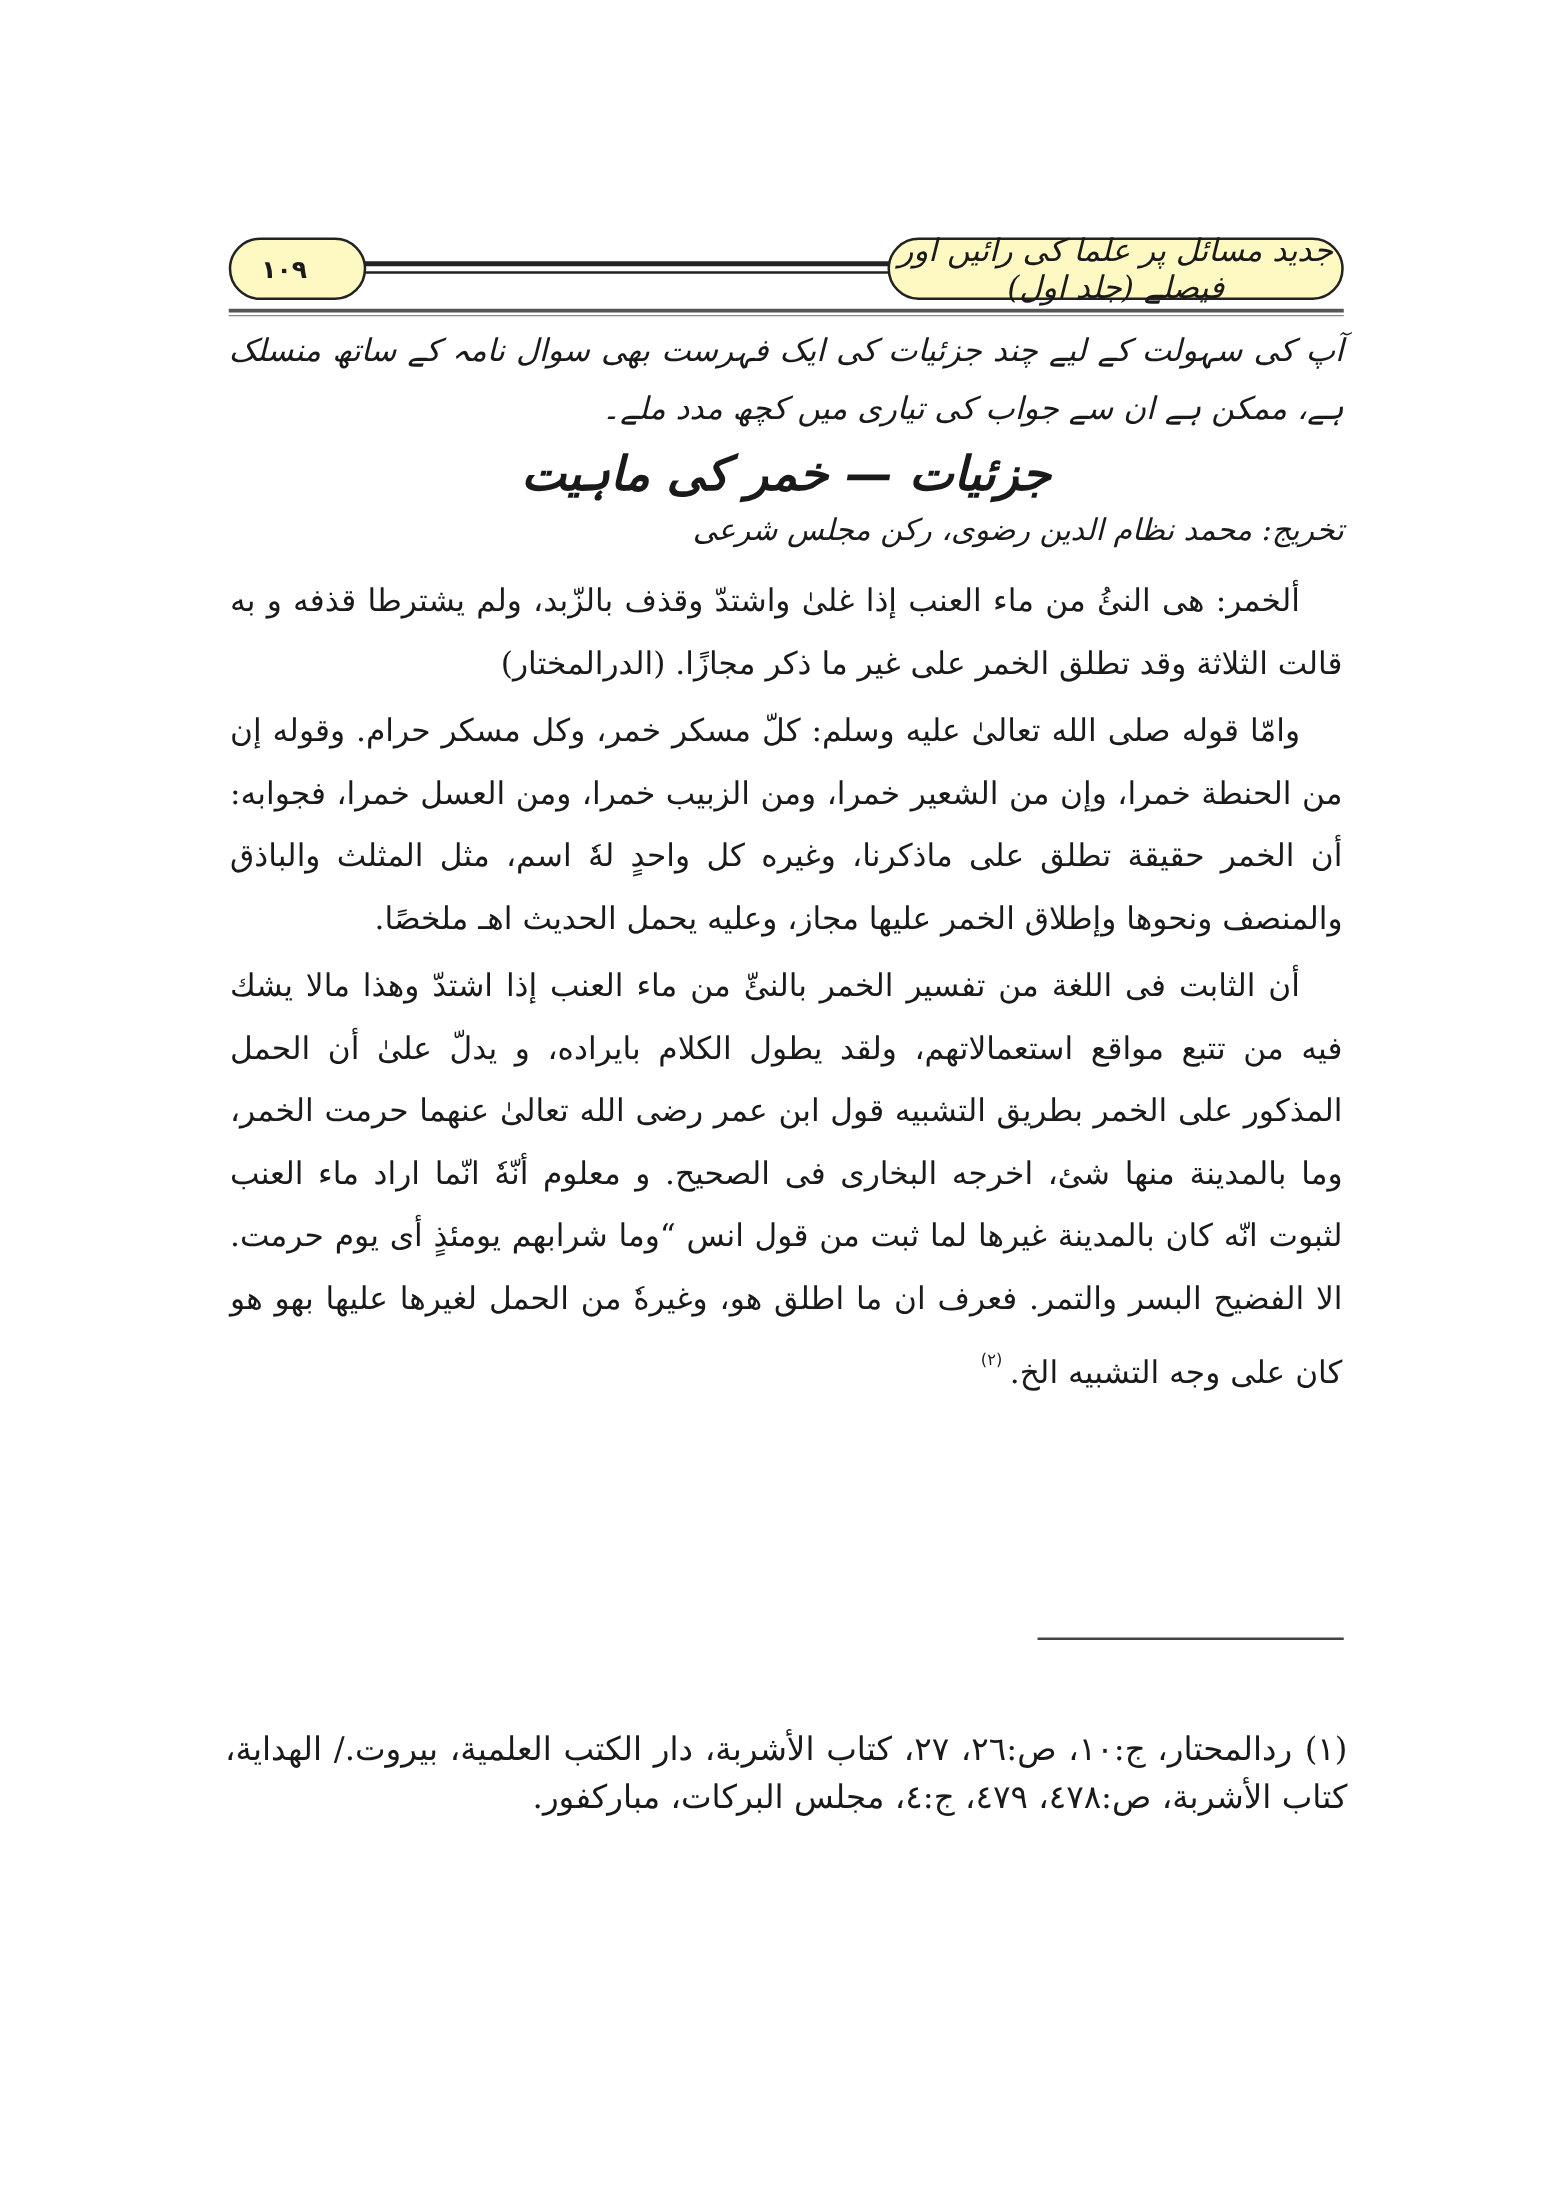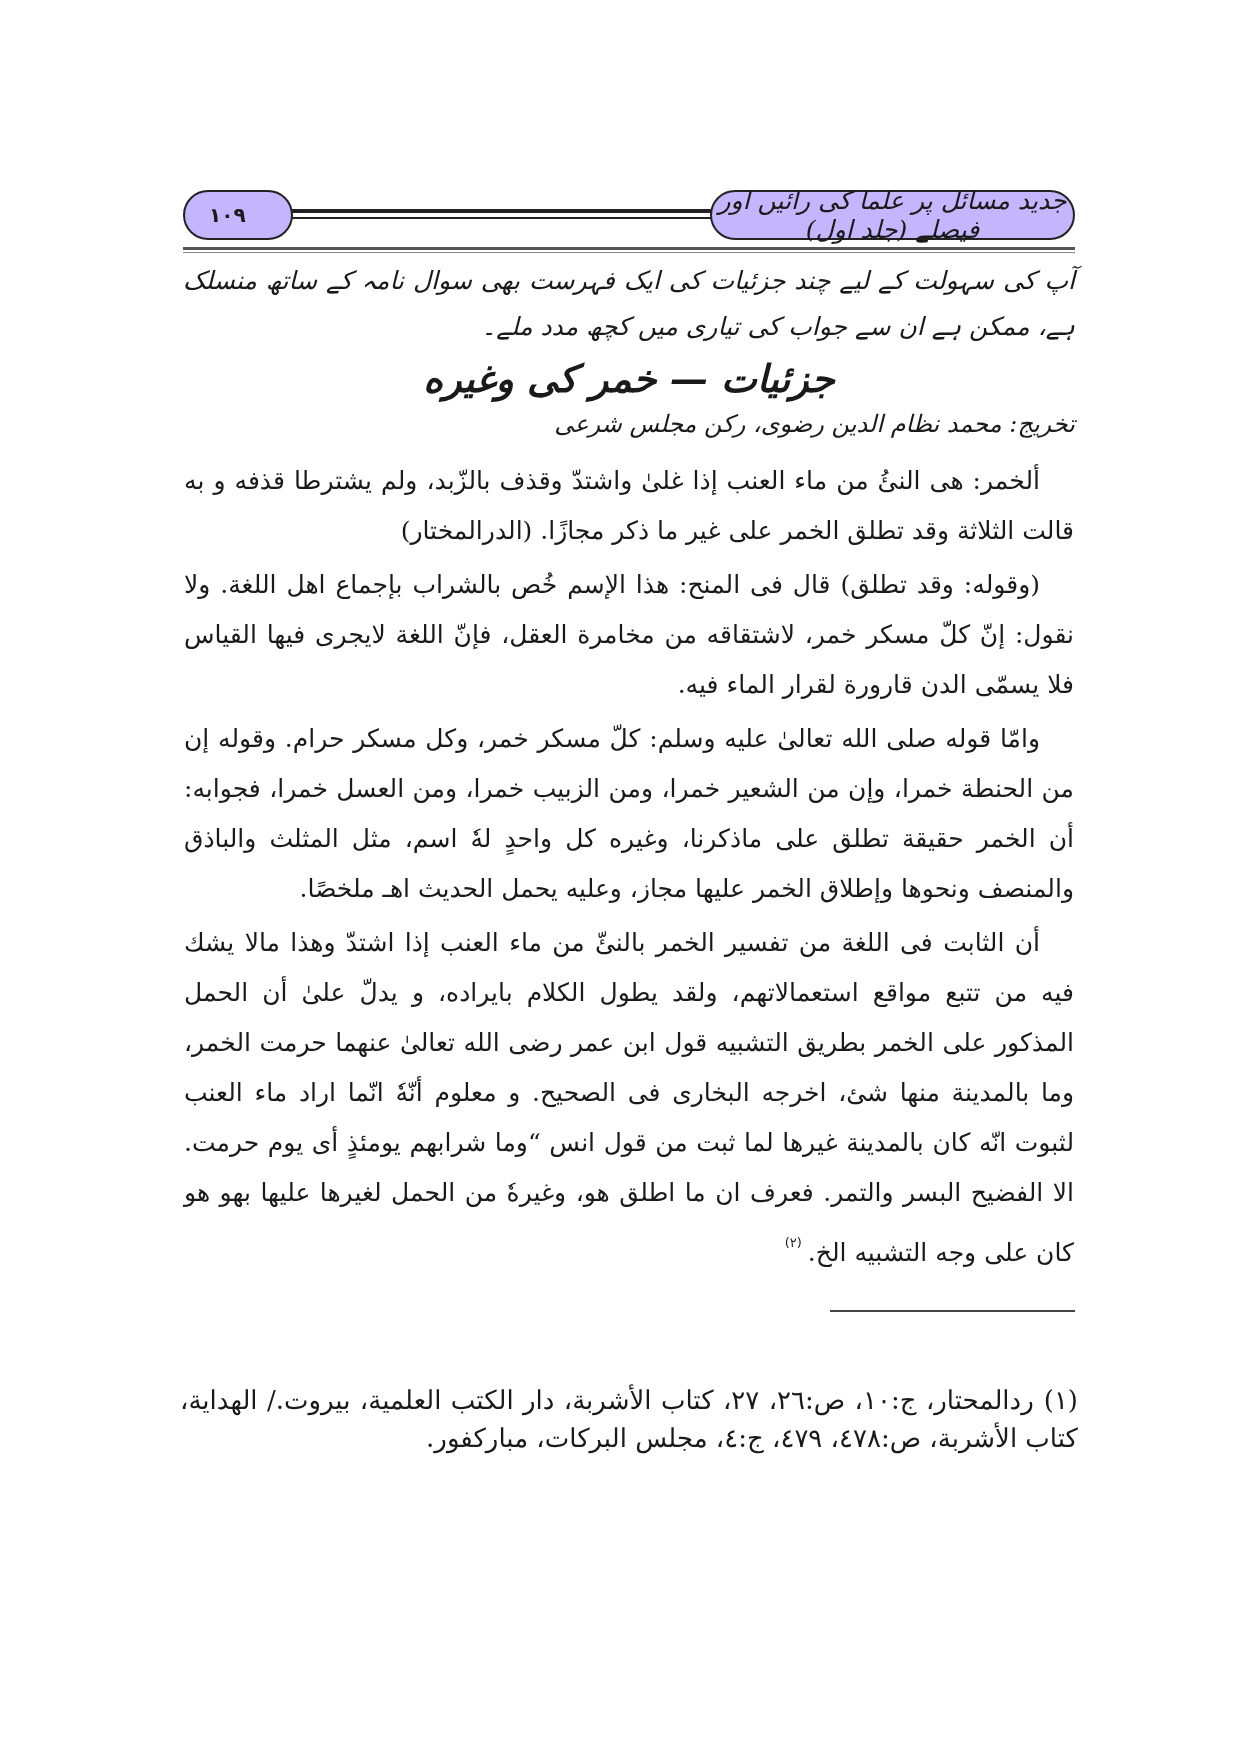--- a/index.html
+++ b/index.html
@@ -1,21 +1,21 @@
 <!DOCTYPE html>
 <html><head>
   <meta charset="utf-8">
   <style>
     html, body { margin: 0; padding: 0; background: #ffffff; }
     body { width: 1240px; height: 1754px; position: relative; overflow: hidden; color: #1a1a1a; }
     .page { position: absolute; left: 0; top: 0; width: 1240px; height: 1754px; }
 
     
     .hdr { position: absolute; left: 183px; top: 190px; width: 892px; height: 56px; }
-    .pill { position: absolute; top: 0; height: 50px; border: 2.5px solid #222; border-radius: 26px; background: #c4b5fd; box-sizing: border-box; display: flex; align-items: center; }
+    .pill { position: absolute; top: 0; height: 50px; border: 2.5px solid #222; border-radius: 26px; background: #fef9c3; box-sizing: border-box; display: flex; align-items: center; }
     .pill-num { left: 0; width: 110px; justify-content: flex-start; padding-left: 24px; font-family: "DejaVu Sans", sans-serif; font-size: 20px; font-weight: bold; }
     .pill-title { right: 0; width: 365px; justify-content: center; font-family: "DejaVu Serif", serif; font-size: 25px; font-style: italic; direction: rtl; text-align: center; }
     .hdr-line { position: absolute; left: 108px; right: 362px; height: 0; border-top: 4px solid #222; }
     .hdr-line.l1 { top: 19px; }
     .hdr-line.l2 { top: 27px; border-top-width: 2px; }
     .hdr-rule { position: absolute; left: 183px; width: 892px; height: 0; }
     .hdr-rule.r1 { top: 247px; border-top: 3px solid #555; }
     .hdr-rule.r2 { top: 252px; border-top: 1.5px solid #888; }
 
     
@@ -50,26 +50,25 @@
     </div>
     <div class="pill pill-title">
       <span>جدید مسائل پر علما کی رائیں اور فیصلے (جلد اول)</span>
     </div>
   </div>
   <div class="hdr-rule r1"></div>
   <div class="hdr-rule r2"></div>
 
   <div class="intro">آپ کی سہولت کے لیے چند جزئیات کی ایک فہرست بھی سوال نامہ کے ساتھ منسلک ہے، ممکن ہے ان سے جواب کی تیاری میں کچھ مدد ملے۔</div>
 
-  <div class="title">جزئیات — خمر کی وغيره</div>
+  <div class="title">جزئیات — خمر کی ماہیت</div>
   <div class="subtitle">تخریج: محمد نظام الدین رضوی، رکن مجلس شرعی</div>
 
   <div class="body">
     <p><span>ألخمر: هى النئُ من ماء العنب إذا غلىٰ واشتدّ وقذف بالزّبد، ولم يشترطا قذفه و به قالت الثلاثة وقد تطلق الخمر على غير ما ذكر مجازًا. (الدرالمختار)</span></p>
-    <p><span>(وقوله: وقد تطلق) قال فى المنح: هذا الإسم خُص بالشراب بإجماع اهل اللغة. ولا نقول: إنّ كلّ مسكر خمر، لاشتقاقه من مخامرة العقل، فإنّ اللغة لايجرى فيها القياس فلا يسمّى الدن قارورة لقرار الماء فيه.</span></p>
     <p><span>وامّا قوله صلى الله تعالىٰ عليه وسلم: كلّ مسكر خمر، وكل مسكر حرام. وقوله إن من الحنطة خمرا، وإن من الشعير خمرا، ومن الزبيب خمرا، ومن العسل خمرا، فجوابه: أن الخمر حقيقة تطلق على ماذكرنا، وغيره كل واحدٍ لهٗ اسم، مثل المثلث والباذق والمنصف ونحوها وإطلاق الخمر عليها مجاز، وعليه يحمل الحديث اهـ ملخصًا.</span></p>
     <p><span>أن الثابت فى اللغة من تفسير الخمر بالنئّ من ماء العنب إذا اشتدّ وهذا مالا يشك فيه من تتبع مواقع استعمالاتهم، ولقد يطول الكلام بايراده، و يدلّ علىٰ أن الحمل المذكور على الخمر بطريق التشبيه قول ابن عمر رضى الله تعالىٰ عنهما حرمت الخمر، وما بالمدينة منها شئ، اخرجه البخارى فى الصحيح. و معلوم أنّهٗ انّما اراد ماء العنب لثبوت انّه كان بالمدينة غيرها لما ثبت من قول انس “وما شرابهم يومئذٍ أى يوم حرمت. الا الفضيح البسر والتمر. فعرف ان ما اطلق هو، وغيرهٗ من الحمل لغيرها عليها بهو هو كان على وجه التشبيه الخ.</span><sup class="fn">(٢)</sup></p>
   </div>
 
   <div class="fn-rule"></div>
   <div class="footnotes">
     <p><span class="fn-mark">(١)</span><span>ردالمحتار، ج:١٠، ص:٢٦، ٢٧، كتاب الأشربة، دار الكتب العلمية، بيروت./ الهداية، كتاب الأشربة، ص:٤٧٨، ٤٧٩، ج:٤، مجلس البركات، مباركفور.</span></p>
   </div>
 </div>
 

